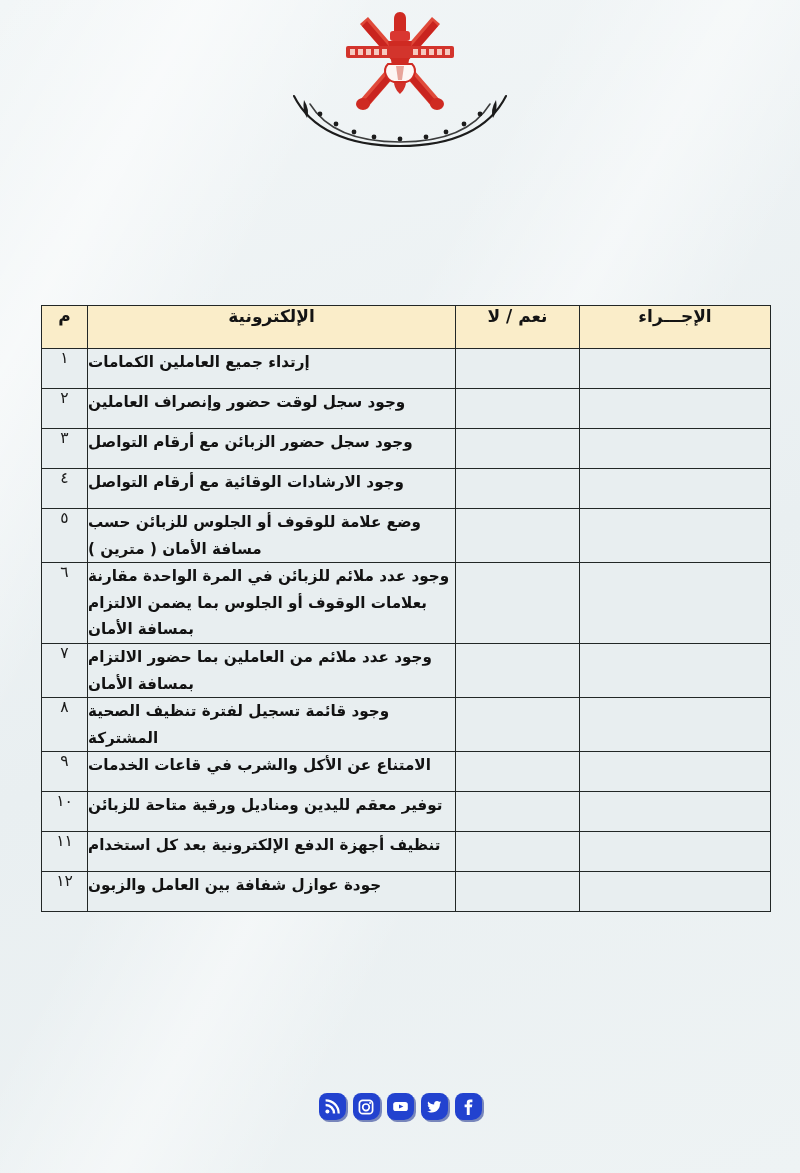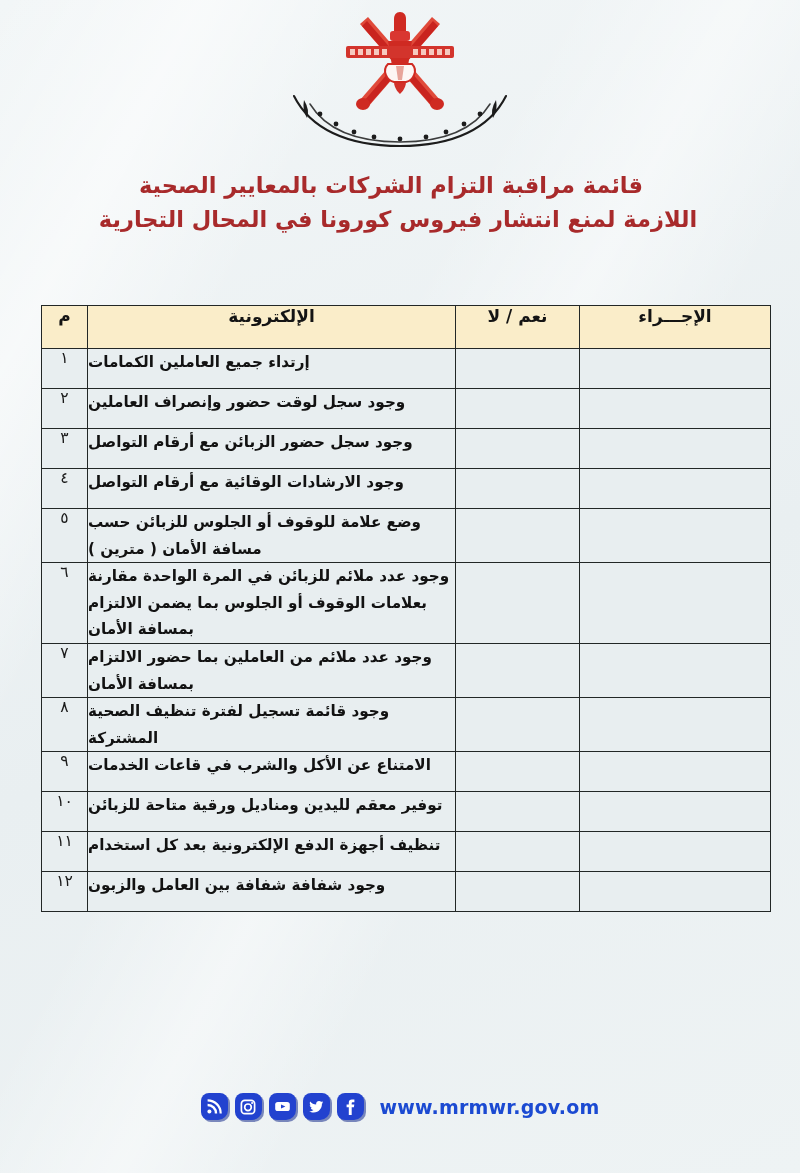--- a/index.html
+++ b/index.html
@@ -239,24 +239,20 @@
           <circle cx="196" cy="128" r="2.4"></circle>
             <circle cx="214" cy="120" r="2.4"></circle>
           <circle cx="230" cy="110" r="2.4"></circle>
           <path d="M54 96 q6 10 3 18 q-5 -8 -3 -18Z"></path>
           <path d="M246 96 q-6 10 -3 18 q5 -8 3 -18Z"></path>
         </g>
       </svg>
     </div>
   </div>
 
-  <div class="title-block">
-    <div class="title-line title-line-1">قائمة مراقبة التزام الشركات بالمعايير الصحية</div>
-    <div class="title-line title-line-2">اللازمة لمنع انتشار فيروس كورونا في المحال التجارية</div>
-  </div>
 
   <div class="table-wrap">
     <table class="checklist">
       <colgroup>
         <col class="col-act">
         <col class="col-yesno">
         <col class="col-req">
         <col class="col-num">
       </colgroup>
       <thead>
@@ -330,21 +326,21 @@
           </tr>
           <tr>
             <td class="cell-empty"></td>
             <td class="cell-empty"></td>
             <td class="cell-req">تنظيف أجهزة الدفع الإلكترونية بعد كل استخدام</td>
             <td class="cell-num">١١</td>
           </tr>
           <tr>
             <td class="cell-empty"></td>
             <td class="cell-empty"></td>
-            <td class="cell-req">وجود شفافة شفافة بين العامل والزبون</td>
+            <td class="cell-req">جودة عوازل شفافة بين العامل والزبون</td>
             <td class="cell-num">١٢</td>
           </tr>
         </tbody>
     </table>
   </div>
 
   <div class="footer">
     <div class="footer-row">
 
       <span class="social">
@@ -385,18 +381,17 @@
       </span>
 
       <span class="social">
         <span class="badge">
           <svg width="16" height="16" viewBox="0 0 16 16" fill="#ffffff">
             <path d="M10.5 3.2 h1.9 V0.6 h-2.5 c-2 0 -3.1 1.2 -3.1 3.1 v1.9 H4.6 v2.7 h2.2 V16 h2.9 V8.3 h2.2 l0.4 -2.7 H9.7 V4.3 c0 -0.7 0.3 -1.1 0.8 -1.1 Z"></path>
           </svg>
         </span>
       </span>
 
-      <span class="site-url">www.mrmwr.gov.om</span>
     </div>
 
   </div>
 
 </div>
 
 </body></html>

